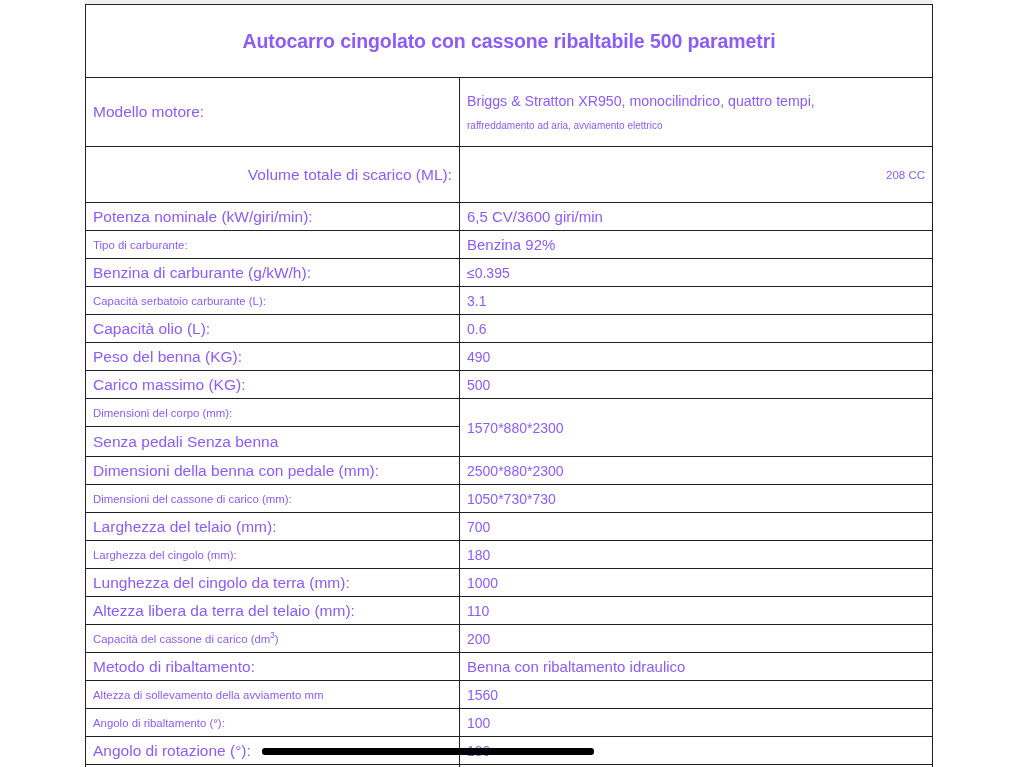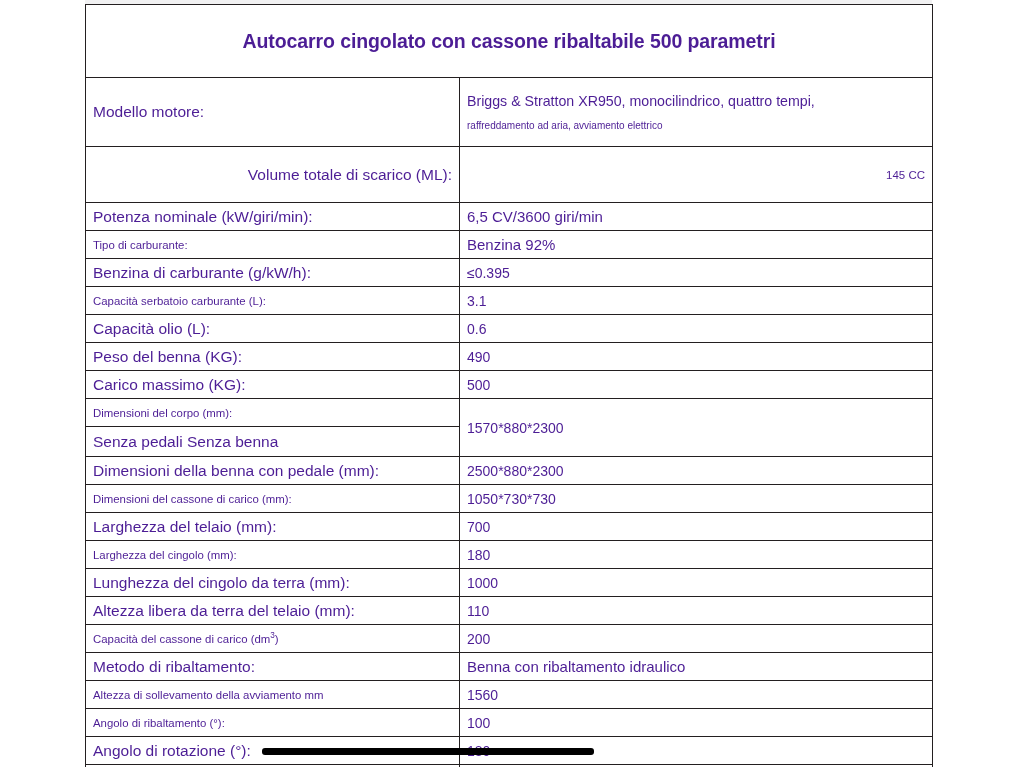--- a/index.html
+++ b/index.html
@@ -43,21 +43,21 @@
     top: 4px;
     width: 847px;
     border-collapse: collapse;
     table-layout: fixed;
     background: #ffffff;
   }
   #spec-table td {
     border: 1.6px solid #231f20;
     padding: 0 7px;
     vertical-align: middle;
-    color: #4c1d95;
+    color: #8b5cf6;
     background: #ffffff;
     overflow: hidden;
   }
 
   col.c-label { width: 374px; }
   col.c-value { width: 473px; }
 
   
   .title-cell {
     height: 72px;
@@ -130,21 +130,21 @@
       <tr class="tall-row">
         <td class="engine-label">Modello motore:</td>
         <td class="engine-value">
           <div class="l1">Briggs &amp; Stratton XR950, monocilindrico, quattro tempi,</div>
           <div class="l2">raffreddamento ad aria, avviamento elettrico</div>
         </td>
       </tr>
 
       <tr class="r-vol">
         <td class="lbl-big">Volume totale di scarico (ML):</td>
-        <td class="val-small">145 CC</td>
+        <td class="val-small">208 CC</td>
       </tr>
 
       <tr class="r-std">
         <td class="lbl-big">Potenza nominale (kW/giri/min):</td>
         <td class="val-mid">6,5 CV/3600 giri/min</td>
       </tr>
 
       <tr class="r-std">
         <td class="lbl-small">Tipo di carburante:</td>
         <td class="val-mid">Benzina 92%</td>

